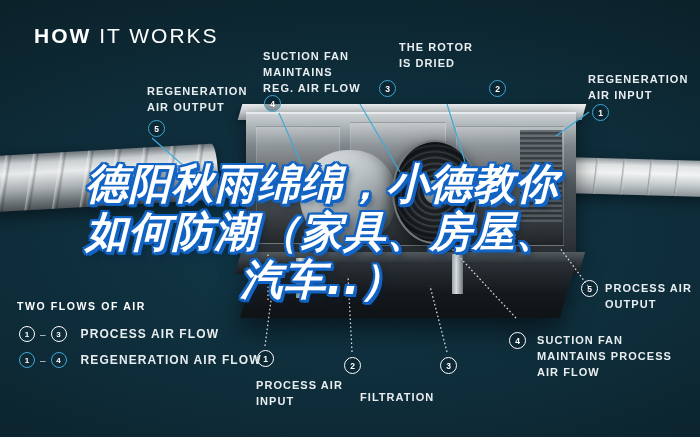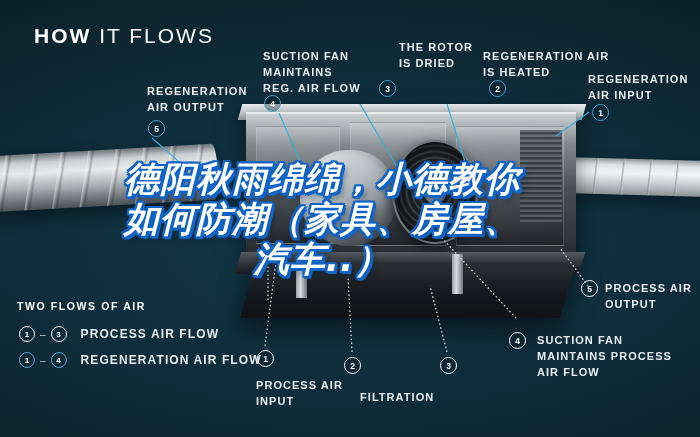--- a/index.html
+++ b/index.html
@@ -161,21 +161,21 @@
     font-size:8px; font-weight:700; color:#fff;
   }
   .lgc.white { border:1.3px solid #ffffff; }
   .lgc.blue  { border:1.3px solid #3fa9d8; }
 
   
   .cn-overlay {
     position:absolute; left:0; top:160px; width:644px;
     text-align:center;
     font-family:"DejaVu Sans", sans-serif;
-    font-size:35px;
+    font-size:42px;
     font-weight:700;
     font-style:italic;
     line-height:1.14;
     color:#ffffff;
     letter-spacing:1px;
     text-shadow:
       3px 3px 0 #1163c4, -2px -2px 0 #1163c4,
       2px -2px 0 #1163c4, -2px 2px 0 #1163c4,
       0 3px 0 #1163c4, 3px 0 0 #1163c4,
       0 -2px 0 #1163c4, -2px 0 0 #1163c4,
@@ -218,38 +218,36 @@
       <line x1="588" y1="286" x2="560" y2="248"></line>
       <line x1="516" y1="318" x2="440" y2="236"></line>
       <line x1="265" y1="346" x2="276" y2="262"></line>
       <line x1="352" y1="352" x2="348" y2="276"></line>
       <line x1="447" y1="352" x2="430" y2="286"></line>
       <line x1="268" y1="300" x2="268" y2="252"></line>
     </g>
   </svg>
 
   <div class="title">
-    <b>HOW</b><span> IT FLOWS</span>
+    <b>HOW</b><span> IT WORKS</span>
   </div>
 
   <div class="callout" style="left:147px; top:84px;">REGENERATION
 AIR OUTPUT</div>
   <div class="num blue" style="left:148px; top:120px;">5</div>
 
   <div class="callout" style="left:263px; top:49px;">SUCTION FAN
 MAINTAINS
 REG. AIR FLOW</div>
   <div class="num blue" style="left:264px; top:95px;">4</div>
 
   <div class="callout" style="left:375px; top:40px;margin-left:24px;">THE ROTOR
 IS DRIED</div>
   <div class="num blue" style="left:379px; top:80px;">3</div>
 
-  <div class="callout" style="left:483px; top:49px;">REGENERATION AIR
-IS HEATED</div>
   <div class="num blue" style="left:489px; top:80px;">2</div>
 
   <div class="callout" style="left:588px; top:72px;">REGENERATION
 AIR INPUT</div>
   <div class="num blue" style="left:592px; top:104px;">1</div>
 
   <div class="callout" style="left:605px; top:281px;">PROCESS AIR
 OUTPUT</div>
   <div class="num white" style="left:581px; top:280px;">5</div>
 

